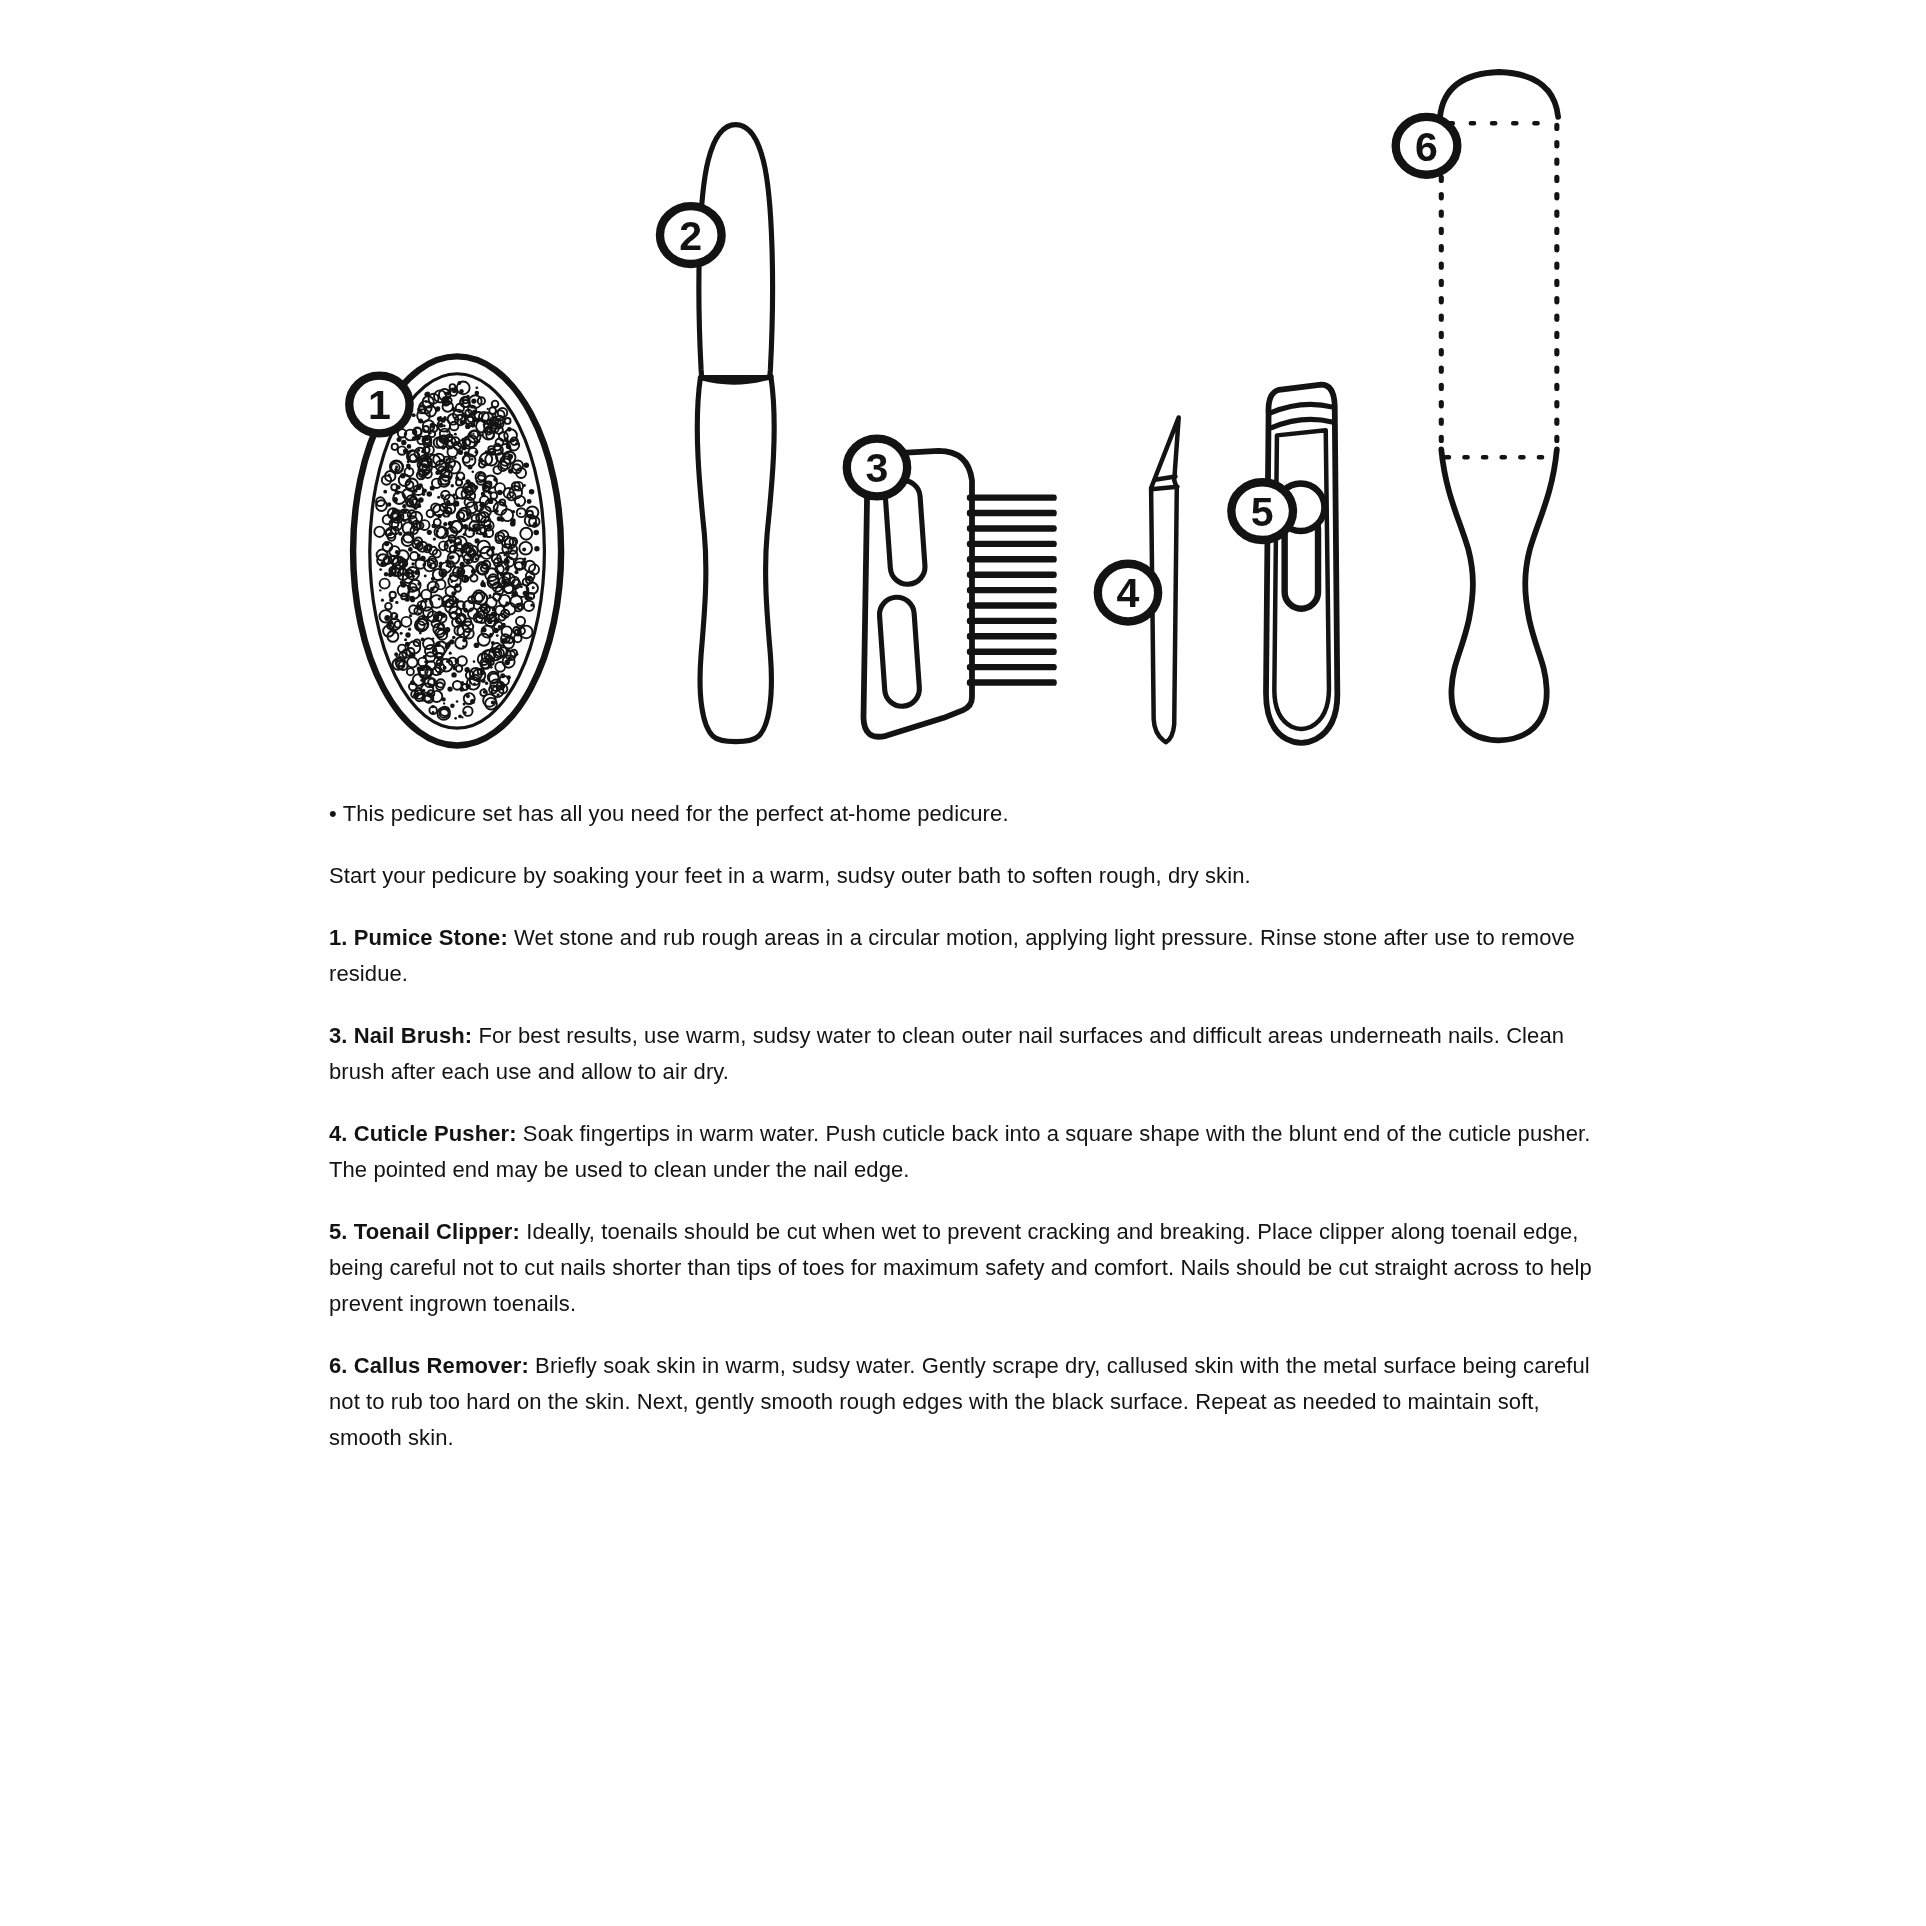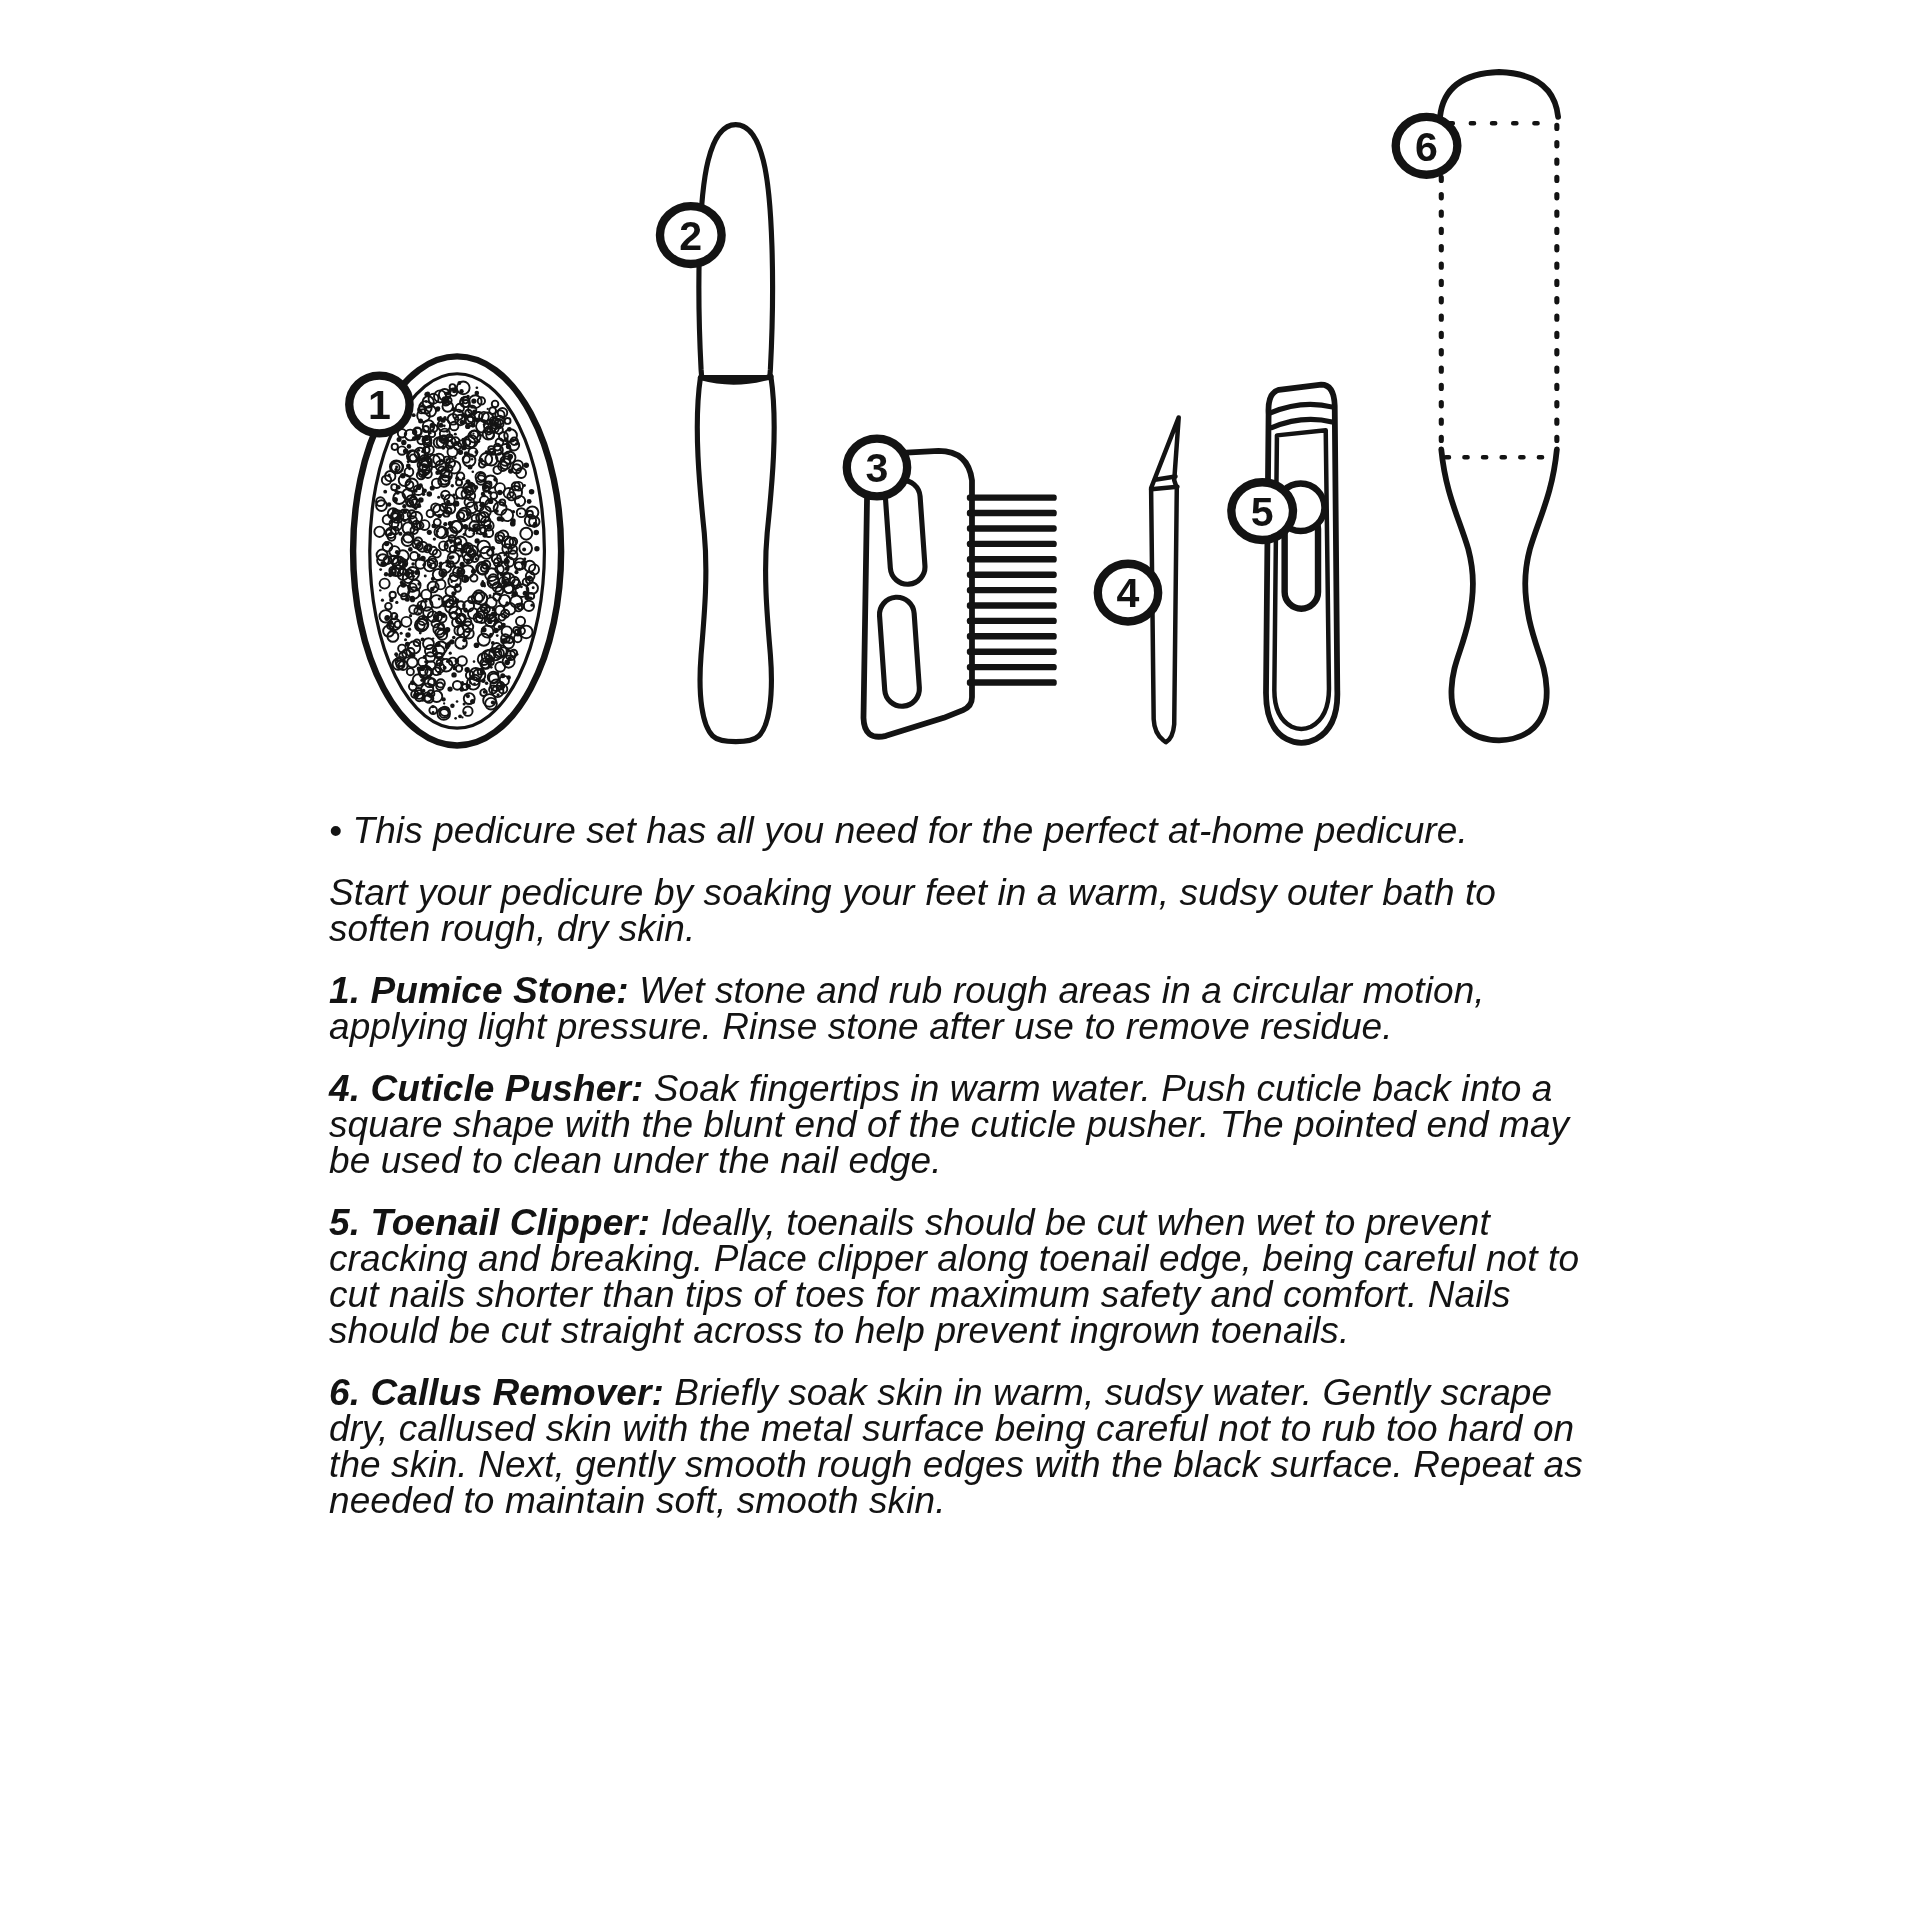--- a/index.html
+++ b/index.html
@@ -14,26 +14,25 @@
   .sheet { position: absolute; inset: 0; }
   .diagram { position: absolute; left: 0; top: 0; }
   .instructions {
     position: absolute;
     left: 329px;
     top: 796px;
     width: 1268px;
     color: #131313;
   }
   .instructions p {
-    margin: 17px 0 26px 0;
-    font-size: 37px;
+    margin: 0 0 26px 0;
+    font-size: 22px;
     line-height: 36px;
     font-weight: 400;
     letter-spacing: 0.1px;
-    font-style: italic;
   }
   .instructions p:last-child { margin-bottom: 0; }
   .instructions strong { font-weight: 700; text-align: center; }
   .badge-num {
     font-family: "Liberation Sans", sans-serif;
     font-weight: 700;
     font-size: 64px;
   }
 </style>
 </head>
@@ -1085,20 +1084,21 @@
   </svg>
 
   <section class="instructions">
     <p><span>•</span> <span>This pedicure set has all you need for the perfect at-home pedicure.</span></p>
 
     <p>Start your pedicure by soaking your feet in a warm, sudsy outer bath to soften rough, dry skin.</p>
 
     <p><strong>1. Pumice Stone:</strong> <span>Wet stone and rub rough areas in a circular motion, applying light pressure. Rinse stone after use to remove residue.</span></p>
 
 
+    <p><strong>3. Nail Brush:</strong> <span>For best results, use warm, sudsy water to clean outer nail surfaces and difficult areas underneath nails. Clean brush after each use and allow to air dry.</span></p>
 
     <p><strong>4. Cuticle Pusher:</strong> <span>Soak fingertips in warm water. Push cuticle back into a square shape with the blunt end of the cuticle pusher. The pointed end may be used to clean under the nail edge.</span></p>
 
     <p><strong>5. Toenail Clipper:</strong> <span>Ideally, toenails should be cut when wet to prevent cracking and breaking. Place clipper along toenail edge, being careful not to cut nails shorter than tips of toes for maximum safety and comfort. Nails should be cut straight across to help prevent ingrown toenails.</span></p>
 
     <p><strong>6. Callus Remover:</strong> <span>Briefly soak skin in warm, sudsy water. Gently scrape dry, callused skin with the metal surface being careful not to rub too hard on the skin. Next, gently smooth rough edges with the black surface. Repeat as needed to maintain soft, smooth skin.</span></p>
 
   </section>
 </main>
 

